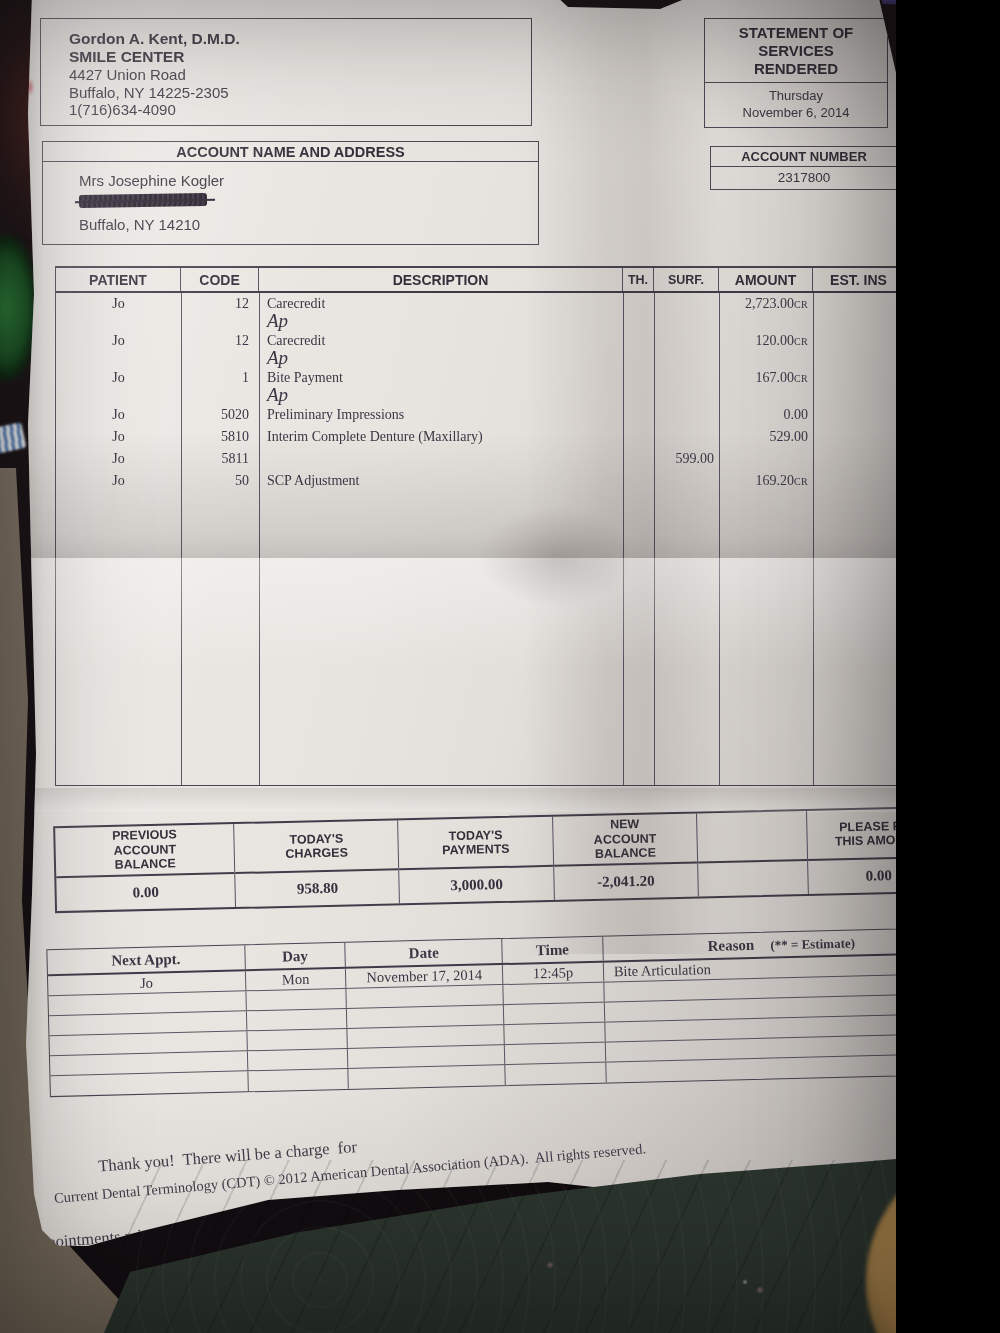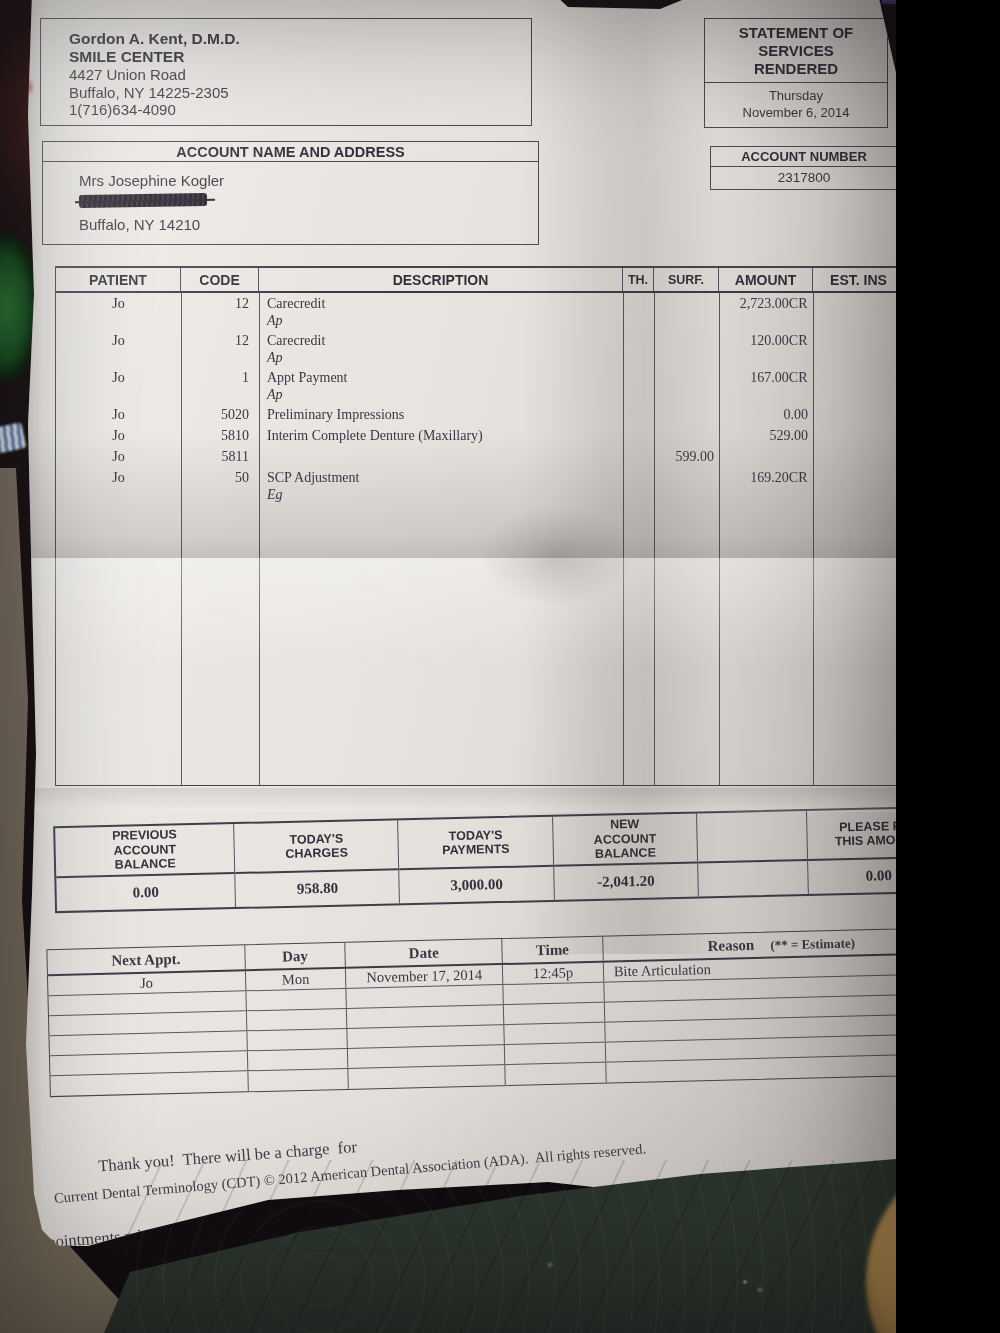--- a/index.html
+++ b/index.html
@@ -50,24 +50,24 @@
   .svc-head>div:last-child{border-right:none;}
   .svc-head .small{font-size:12.5px;padding-top:5px;}
   .svc-body{position:relative;height:492px;overflow:hidden;}
   .vline{position:absolute;top:0;bottom:0;width:1px;background:#5a5560;}
   .vl1{left:125px}.vl2{left:203px}.vl3{left:567px}.vl4{left:598px}.vl5{left:663px}.vl6{left:757px}
   .svc-row{display:grid;grid-template-columns:125px 78px 364px 31px 65px 94px 91px;position:relative;z-index:1;
     font-family:"Liberation Serif",serif;font-size:14px;color:#3b3644;padding:2px 0 1px;}
   .cell-patient{text-align:center;line-height:18px;}
   .cell-code{text-align:right;padding-right:10px;line-height:18px;}
   .cell-desc{padding-left:8px;line-height:18px;}
-  .desc-note{display:block;font-style:italic;font-size:14px;line-height:16px;}
+  .desc-note{display:block;font-style:italic;font-size:19px;line-height:16px;}
   .desc-note:empty{display:none;}
   .cell-amount{text-align:right;padding-right:5px;line-height:18px;white-space:nowrap;}
-  .amt-cr{font-size:14px;letter-spacing:.3px;}
+  .amt-cr{font-size:10px;letter-spacing:.3px;}
   
   .summary{position:absolute;left:36px;top:822px;width:897px;border:2px solid #413c49;display:flex;
     transform:rotate(-1.3deg);transform-origin:50% 50%;background:transparent;}
   .sum-col{border-right:1px solid #565061;display:flex;flex-direction:column;}
   .sum-col:last-child{border-right:none;}
   .sum-col:nth-child(1){width:180px}.sum-col:nth-child(2){width:165px}.sum-col:nth-child(3){width:155px}
   .sum-col:nth-child(4){width:145px}.sum-col:nth-child(5){width:110px}.sum-col:nth-child(6){width:142px}
   .sum-label{height:50px;border-bottom:2px solid #413c49;display:flex;align-items:center;justify-content:center;
     font-weight:bold;font-size:12.5px;line-height:14.5px;text-align:center;white-space:pre-line;color:#332f3a;}
   .sum-value{height:33px;display:flex;align-items:center;justify-content:center;
@@ -222,21 +222,21 @@
     <div class="cell-th"></div>
     <div class="cell-surf"></div>
     <div class="cell-amount"><span>120.00</span><span class="amt-cr">CR</span></div>
     <div class="cell-est"></div>
   </div>
 
   <div class="svc-row">
     <div class="cell-patient">Jo</div>
     <div class="cell-code">1</div>
     <div class="cell-desc">
-      <span>Appt Payment</span>
+      <span>Bite Payment</span>
       <span class="desc-note">Ap</span>
     </div>
     <div class="cell-th"></div>
     <div class="cell-surf"></div>
     <div class="cell-amount"><span>167.00</span><span class="amt-cr">CR</span></div>
     <div class="cell-est"></div>
   </div>
 
   <div class="svc-row">
     <div class="cell-patient">Jo</div>
@@ -271,21 +271,20 @@
     <div class="cell-surf"></div>
     <div class="cell-amount"><span>599.00</span><span class="amt-cr"></span></div>
     <div class="cell-est"></div>
   </div>
 
   <div class="svc-row">
     <div class="cell-patient">Jo</div>
     <div class="cell-code">50</div>
     <div class="cell-desc">
       <span>SCP Adjustment</span>
-      <span class="desc-note">Eg</span>
     </div>
     <div class="cell-th"></div>
     <div class="cell-surf"></div>
     <div class="cell-amount"><span>169.20</span><span class="amt-cr">CR</span></div>
     <div class="cell-est"></div>
   </div>
 </div>
     </div>
 
     <div class="summary" id="sum-grid">

